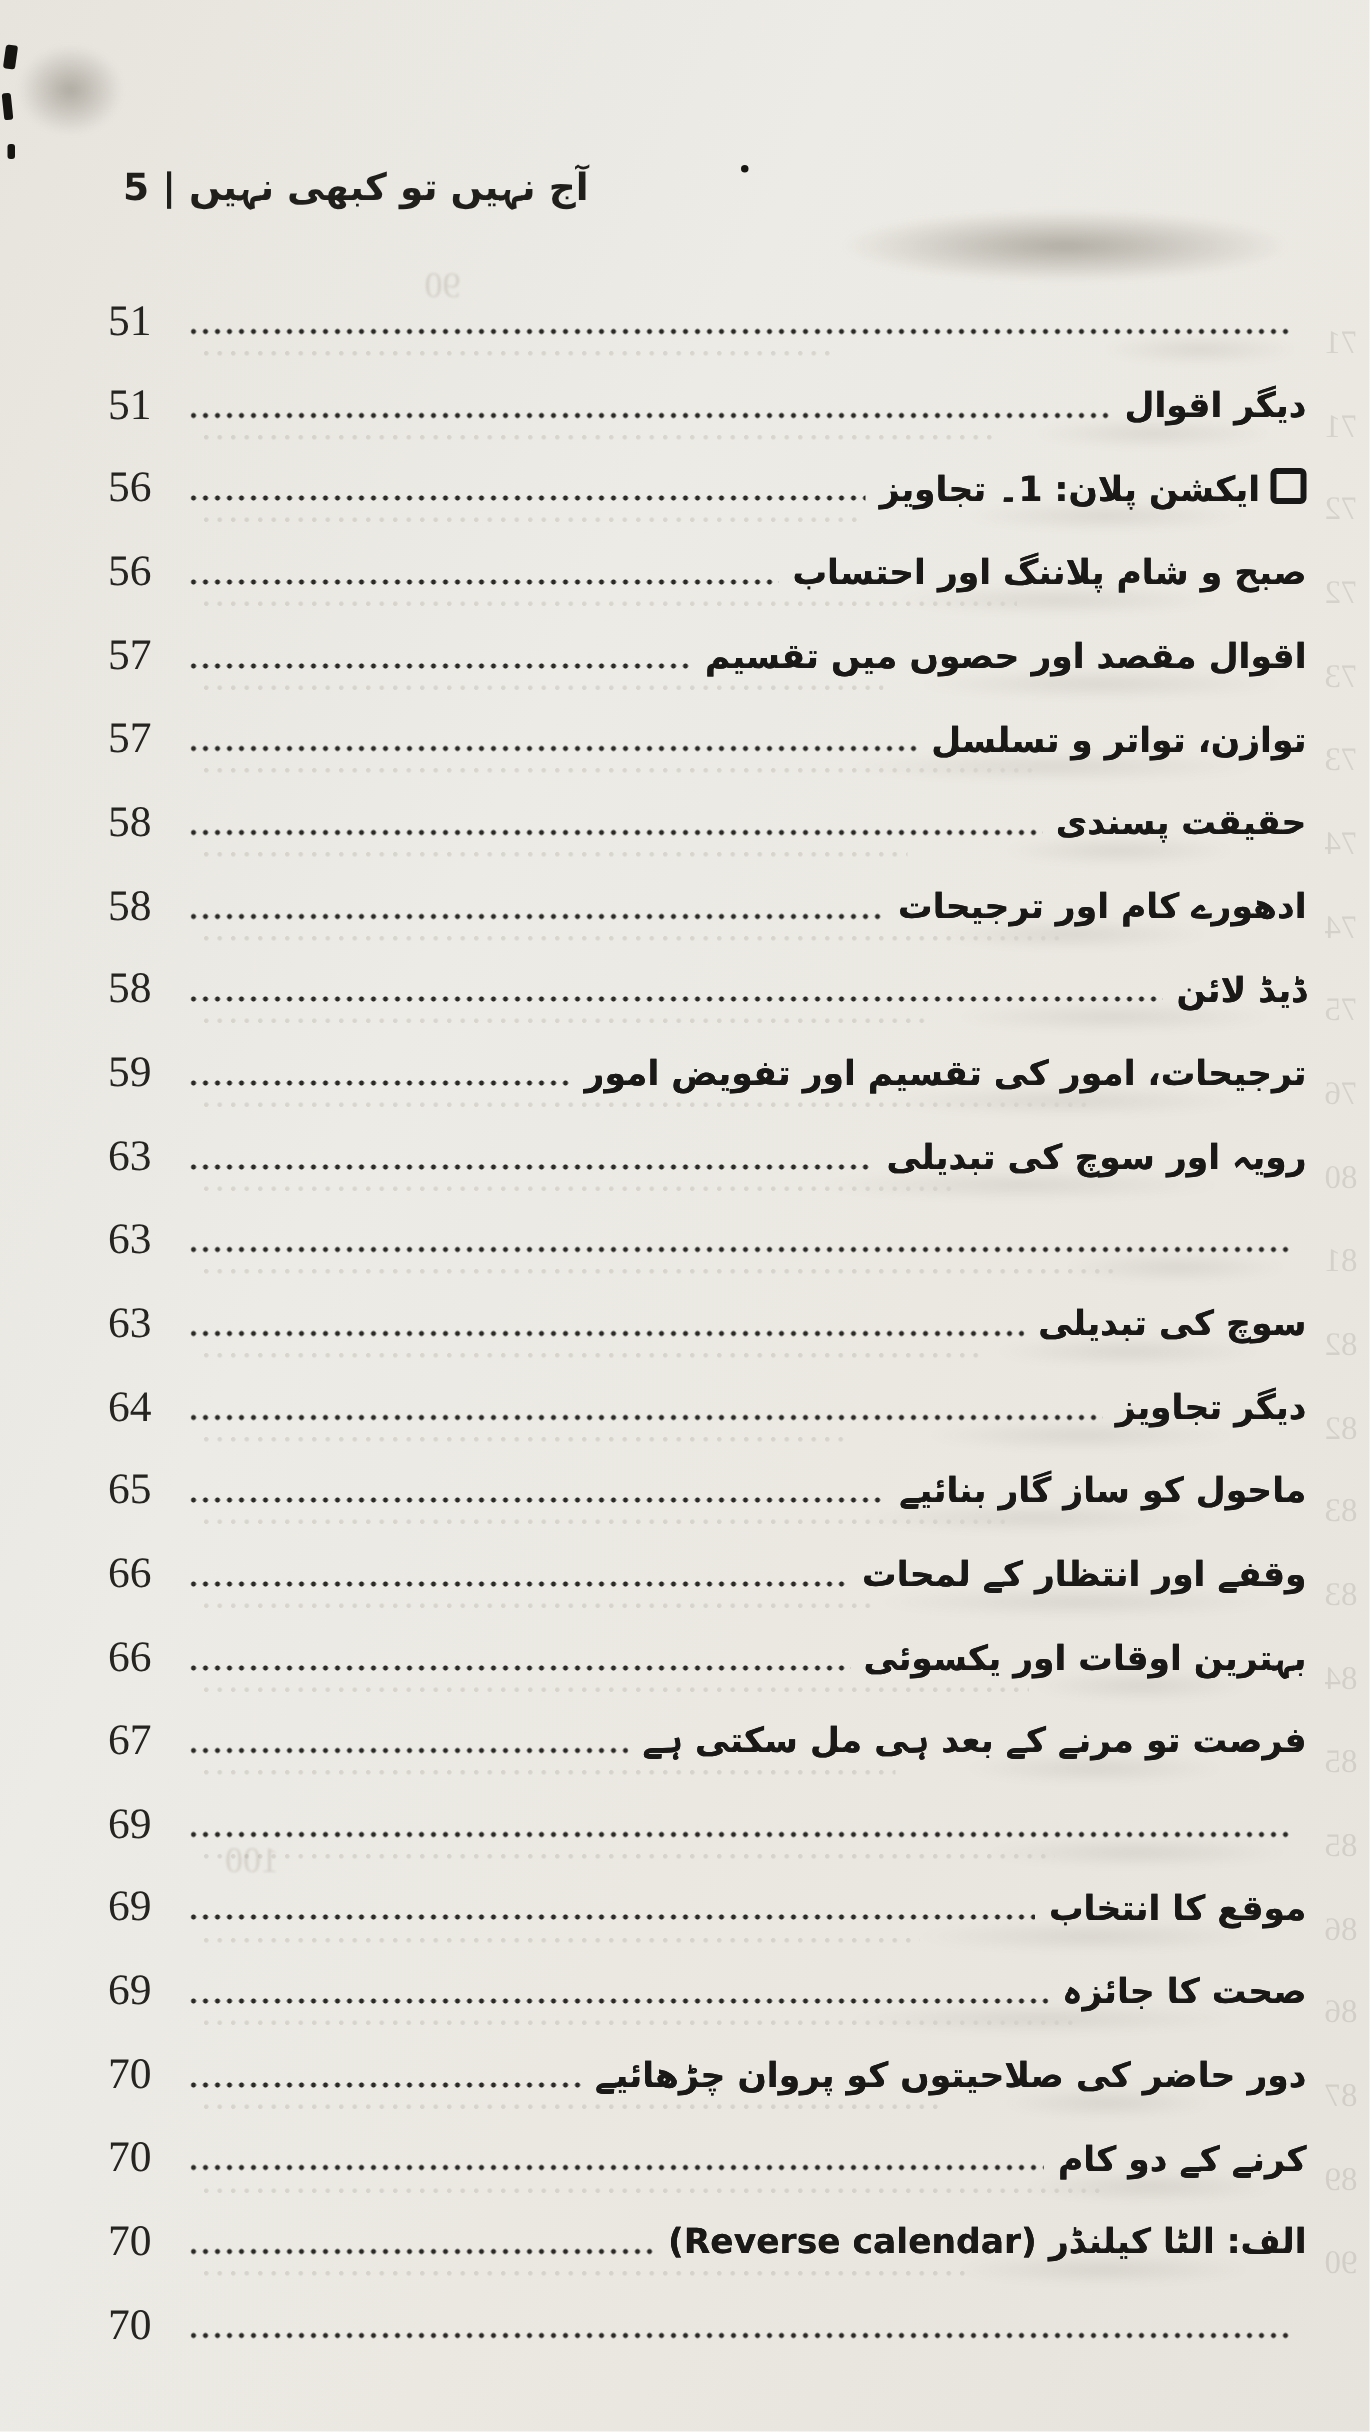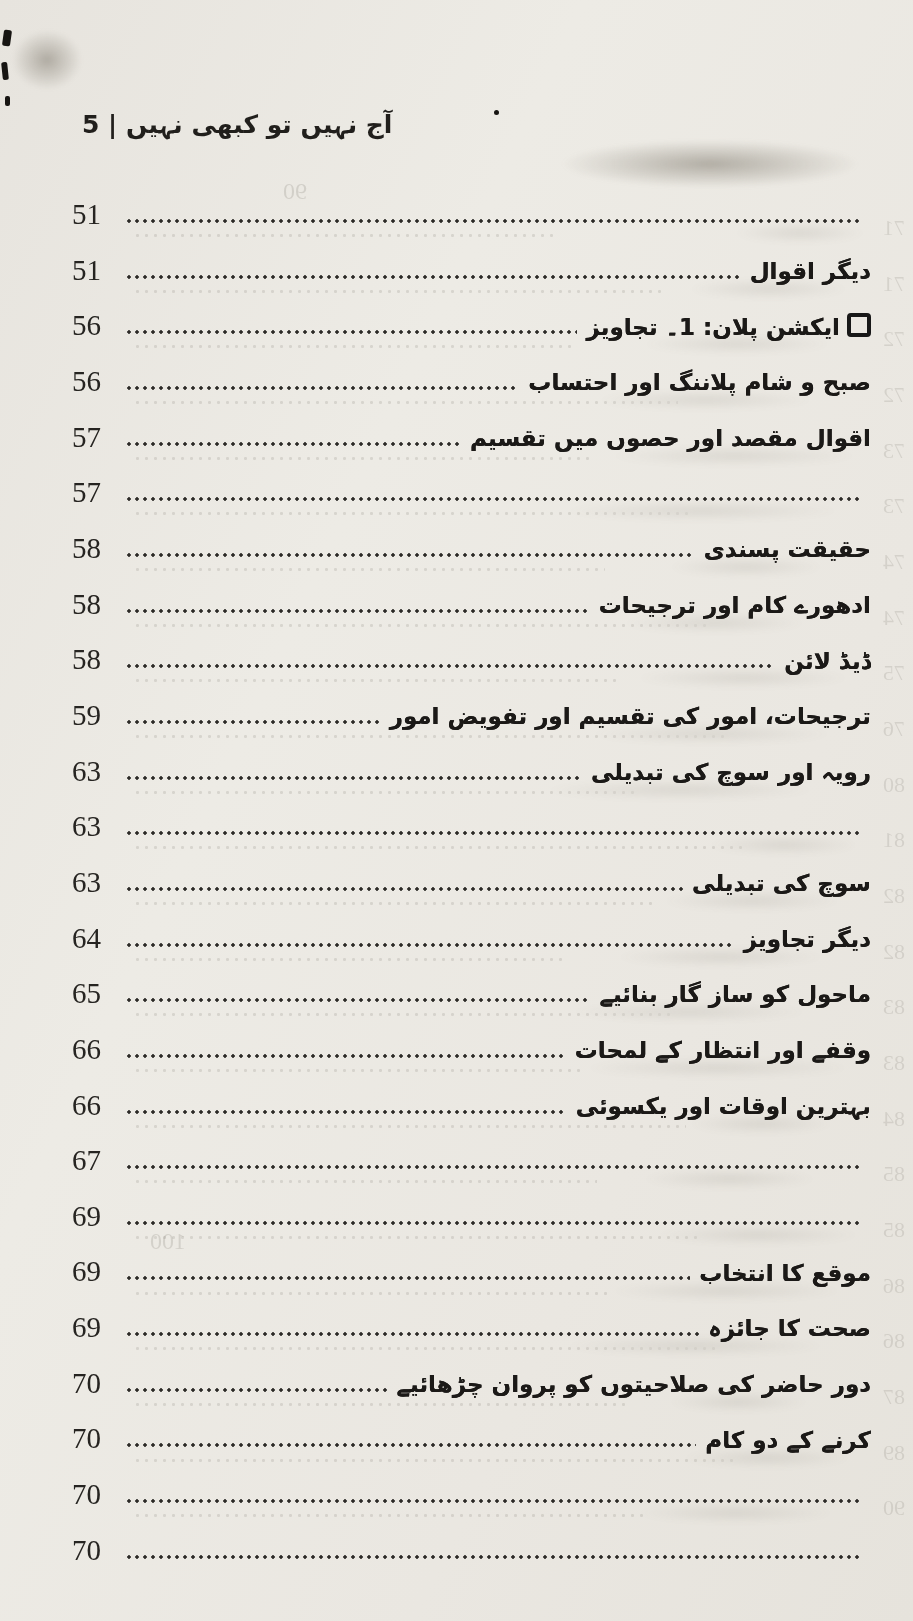--- a/index.html
+++ b/index.html
@@ -240,20 +240,21 @@
         <span class="entry-title">صبح و شام پلاننگ اور احتساب</span>
         <span class="leader"></span>
         <span class="pagenum">56</span>
       </div>
       <div class="toc-row">
         <span class="entry-title">اقوال مقصد اور حصوں میں تقسیم</span>
         <span class="leader"></span>
         <span class="pagenum">57</span>
       </div>
       <div class="toc-row">
+        <span class="entry-title">توازن، تواتر و تسلسل</span>
         <span class="leader"></span>
         <span class="pagenum">57</span>
       </div>
       <div class="toc-row">
         <span class="entry-title">حقیقت پسندی</span>
         <span class="leader"></span>
         <span class="pagenum">58</span>
       </div>
       <div class="toc-row">
         <span class="entry-title">ادھورے کام اور ترجیحات</span>
@@ -298,20 +299,21 @@
         <span class="entry-title">وقفے اور انتظار کے لمحات</span>
         <span class="leader"></span>
         <span class="pagenum">66</span>
       </div>
       <div class="toc-row">
         <span class="entry-title">بہترین اوقات اور یکسوئی</span>
         <span class="leader"></span>
         <span class="pagenum">66</span>
       </div>
       <div class="toc-row">
+        <span class="entry-title">فرصت تو مرنے کے بعد ہی مل سکتی ہے</span>
         <span class="leader"></span>
         <span class="pagenum">67</span>
       </div>
       <div class="toc-row">
         <span class="leader"></span>
         <span class="pagenum">69</span>
       </div>
       <div class="toc-row">
         <span class="entry-title">موقع کا انتخاب</span>
         <span class="leader"></span>
@@ -326,20 +328,21 @@
         <span class="entry-title">دور حاضر کی صلاحیتوں کو پروان چڑھائیے</span>
         <span class="leader"></span>
         <span class="pagenum">70</span>
       </div>
       <div class="toc-row">
         <span class="entry-title">کرنے کے دو کام</span>
         <span class="leader"></span>
         <span class="pagenum">70</span>
       </div>
       <div class="toc-row">
+        <span class="entry-title">الف: الٹا کیلنڈر (Reverse calendar)</span>
         <span class="leader"></span>
         <span class="pagenum">70</span>
       </div>
       <div class="toc-row">
         <span class="leader"></span>
         <span class="pagenum">70</span>
       </div>
     </div>
 
 </div>

